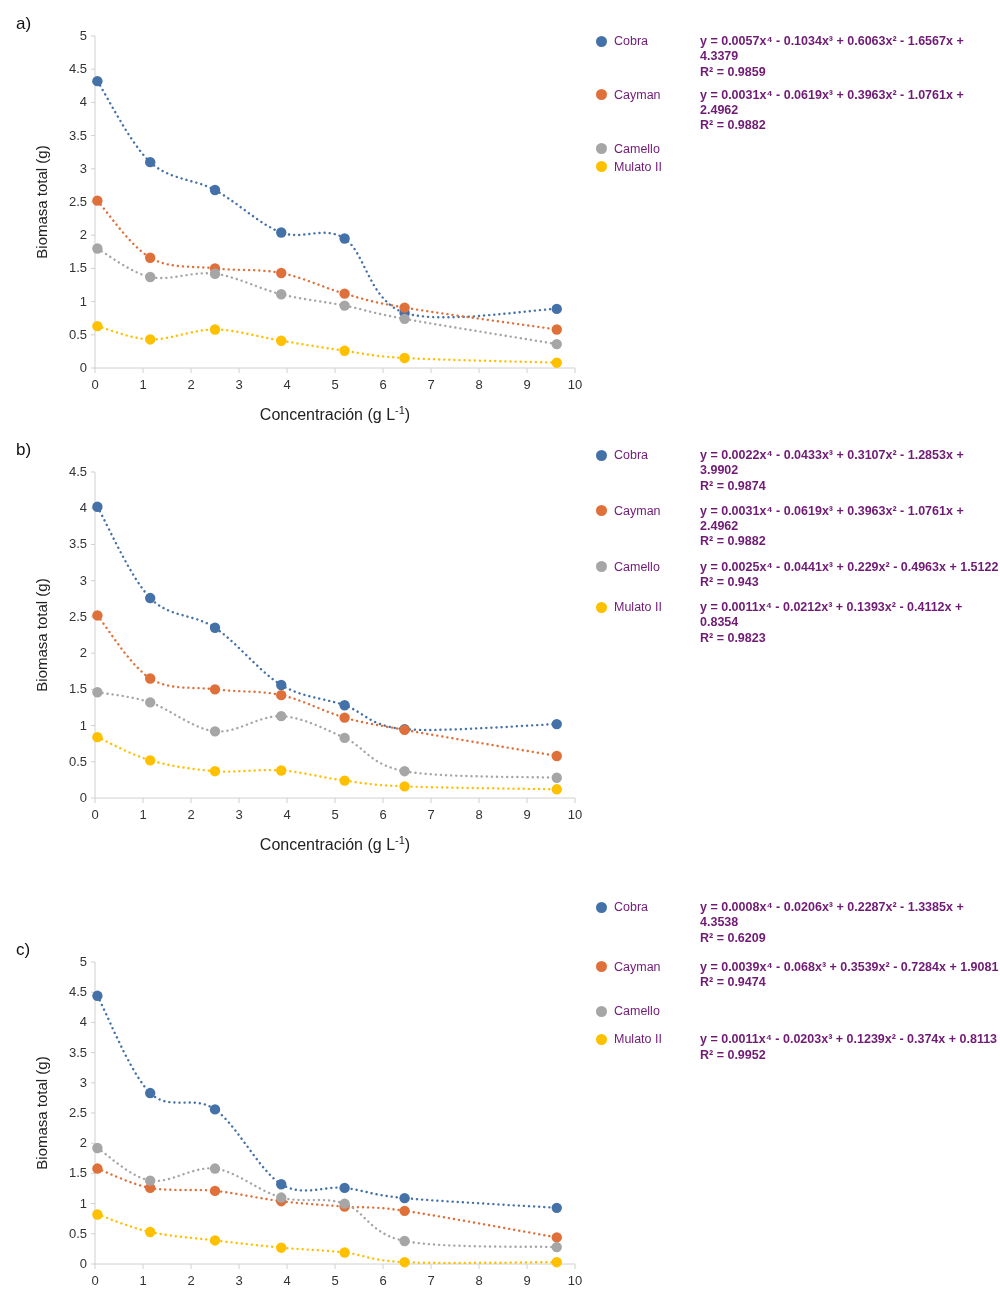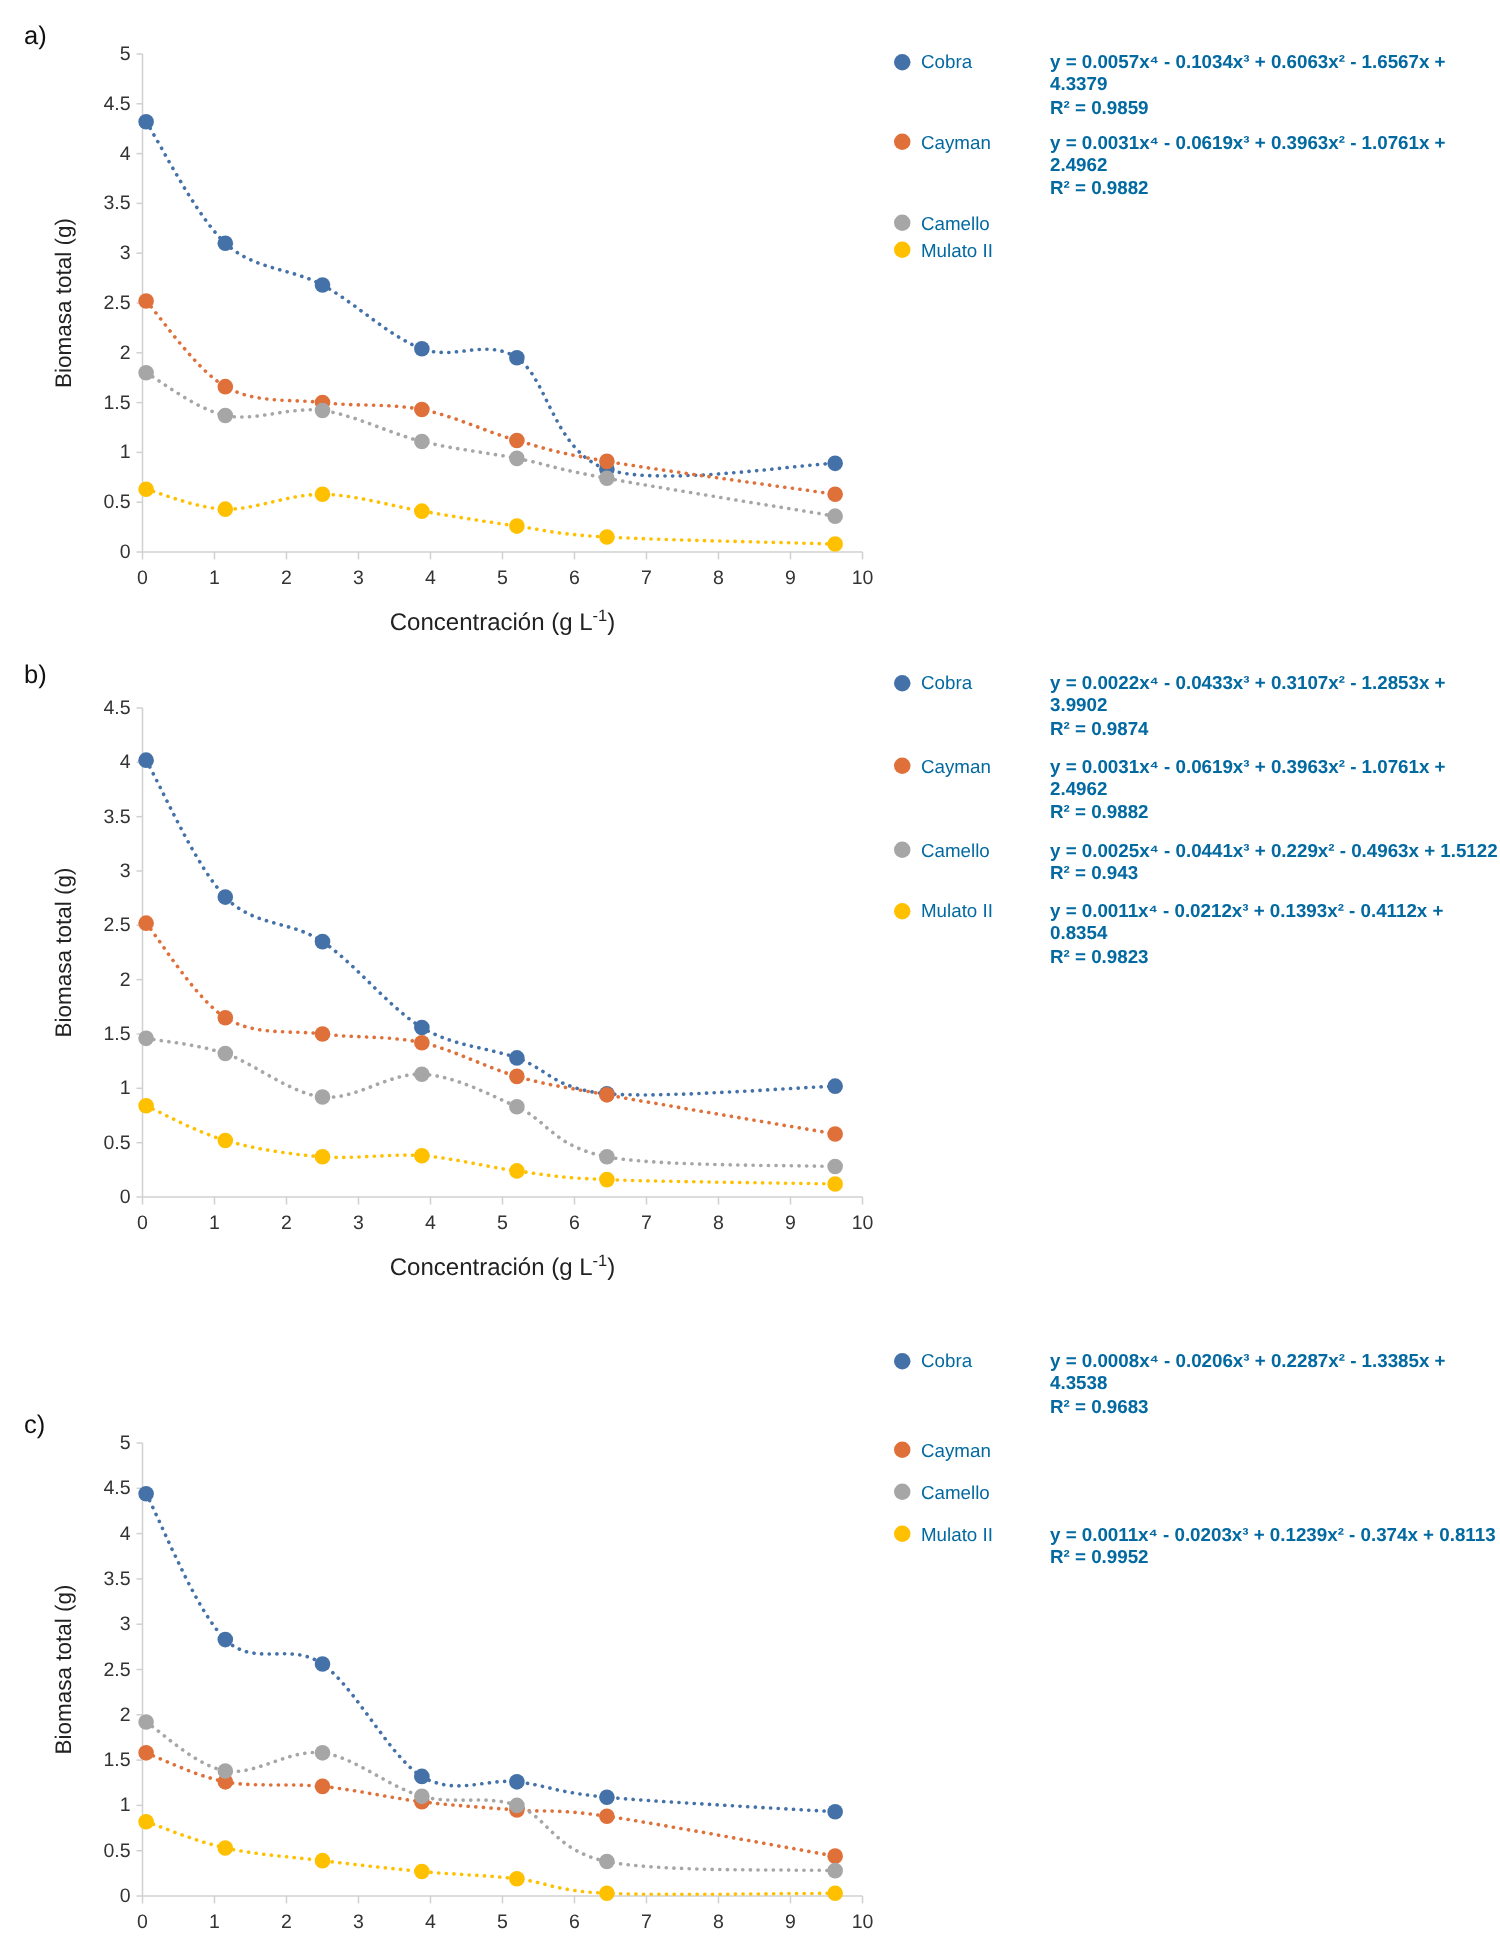--- a/index.html
+++ b/index.html
@@ -4,21 +4,21 @@
 <style>
   html,body{margin:0;padding:0;background:#ffffff;}
   body{width:1000px;height:1298px;font-family:"Liberation Sans",sans-serif;color:#000;position:relative;overflow:hidden;}
   .panel{position:absolute;left:0;width:1000px;}
   #panel-a{top:0;height:430px;}
   #panel-b{top:430px;height:430px;}
   #panel-c{top:872px;height:426px;}
   .panel-label{position:absolute;left:16px;top:14px;font-size:17px;color:#111;}
   .chart-area{position:absolute;left:0;top:0;width:1000px;height:100%;}
   svg{display:block;}
-  .legend{position:absolute;font-size:12.5px;color:#0369a1;}
+  .legend{position:absolute;font-size:12.5px;color:#701a75;}
   .legend-row{display:flex;align-items:flex-start;margin-bottom:4px;}
   .legend-key{display:flex;align-items:center;width:104px;flex:0 0 104px;}
   .legend-dot{width:11px;height:11px;border-radius:50%;display:inline-block;margin-right:7px;flex:0 0 11px;}
   .legend-name{font-size:12.5px;white-space:nowrap;}
   .eq{font-size:12.5px;line-height:1.22;text-align:left;font-weight:bold;}
   .eq .r2{display:block;}
 </style>
 </head>
 <body>
 
@@ -351,27 +351,28 @@
           <circle cx="556.76" cy="390.188" r="5.2" fill="#ffc000"></circle>
         </g>
     </svg>
   </div>
   <div class="legend" style="left:596px;top:28px;">
     <div class="legend-row">
       <span class="legend-key">
           <span class="legend-dot" style="background:#4472a8"></span>
           <span class="legend-name">Cobra</span>
         </span>
-      <span class="eq"><span>y = 0.0008x⁴ - 0.0206x³ + 0.2287x² - 1.3385x + 4.3538</span><span class="r2">R² = 0.9683</span></span>
+      <span class="eq"><span>y = 0.0008x⁴ - 0.0206x³ + 0.2287x² - 1.3385x + 4.3538</span><span class="r2">R² = 0.6209</span></span>
     </div>
     <div class="legend-row" style="margin-top:14px;">
       <span class="legend-key">
           <span class="legend-dot" style="background:#e0703a"></span>
           <span class="legend-name">Cayman</span>
         </span>
+      <span class="eq"><span>y = 0.0039x⁴ - 0.068x³ + 0.3539x² - 0.7284x + 1.9081</span><span class="r2">R² = 0.9474</span></span>
     </div>
     <div class="legend-row" style="margin-top:14px;">
       <span class="legend-key">
           <span class="legend-dot" style="background:#a6a6a6"></span>
           <span class="legend-name">Camello</span>
         </span>
     </div>
     <div class="legend-row" style="margin-top:14px;">
       <span class="legend-key">
           <span class="legend-dot" style="background:#ffc000"></span>

